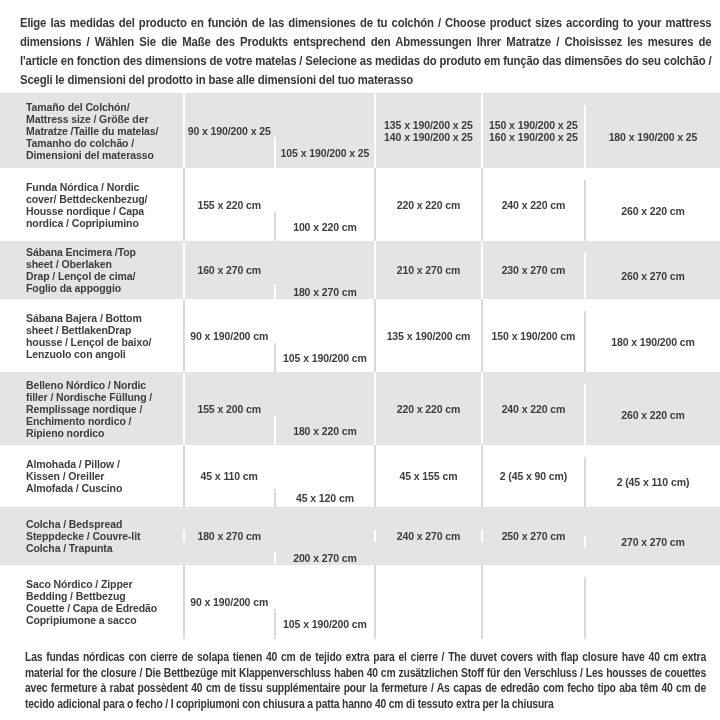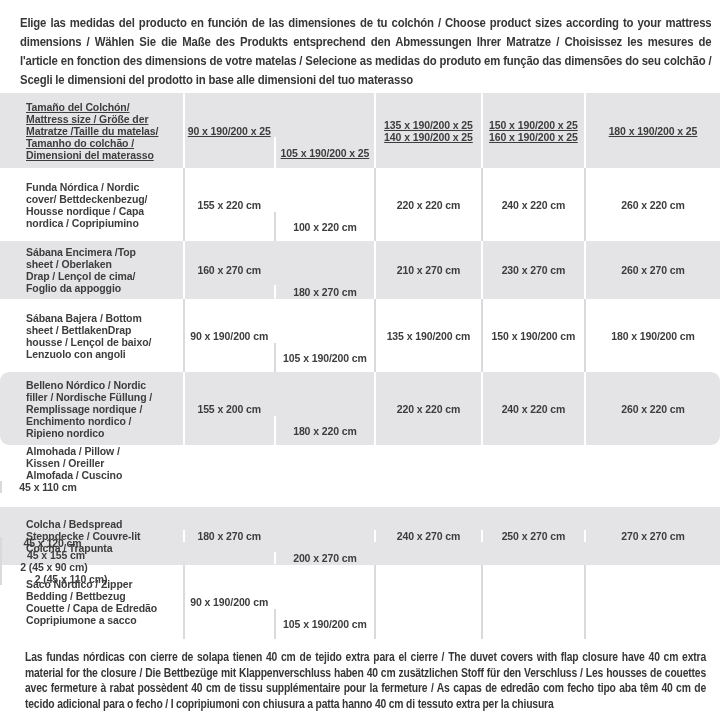--- a/index.html
+++ b/index.html
@@ -16,43 +16,43 @@
     transform-origin:0 0;
     font-size:13px;line-height:19px;
     text-align:justify;
     letter-spacing:-0.2px;
     color:#373737;
   }
   .size-table{margin-top:4px;width:720px;}
   .row{display:flex;width:720px;}
   .row:nth-child(odd){background:#e4e4e6;}
   .row:nth-child(even){background:#ffffff;}
-  .row:nth-child(1){height:75px;text-decoration:underline;}
+  .row:nth-child(1){height:75px;}
   .row:nth-child(2){height:73px;border-radius:6px;}
   .row:nth-child(3){height:58px;}
   .row:nth-child(4){height:73px;}
-  .row:nth-child(5){height:73px;border-radius:9px;}
-  .row:nth-child(6){height:62px;flex-direction:column;}
+  .row:nth-child(5){height:73px;}
+  .row:nth-child(6){height:62px;}
   .row:nth-child(7){height:58px;align-items:center;}
   .row:nth-child(8){height:74px;}
   .cell{
     box-sizing:border-box;
     display:flex;align-items:center;justify-content:center;
     text-align:center;
     font-size:10.5px;line-height:12px;
     letter-spacing:-0.1px;
     white-space:pre-line;
     color:#3d3d3d;
   }
   .cell:nth-child(1){width:187px;justify-content:flex-start;text-align:left;padding-left:26px;padding-right:4px;}
   .cell:nth-child(2){width:94px;}
   .cell:nth-child(3){width:103px;margin-top:44px;}
   .cell:nth-child(4){width:110px;}
   .cell:nth-child(5){width:106px;}
-  .cell:nth-child(6){width:140px;}
+  .cell:nth-child(6){width:140px;margin-top:12px;}
   .cell + .cell{border-left:2px solid transparent;}
   .row:nth-child(odd) .cell + .cell{border-left-color:#ffffff;}
   .row:nth-child(even) .cell + .cell{border-left-color:#dadadc;}
   .footnote{
     margin:11px 0 0 25px;
     width:790px;
     transform:scaleX(0.862);
     transform-origin:0 0;
     font-size:12px;line-height:15.5px;
     text-align:justify;

